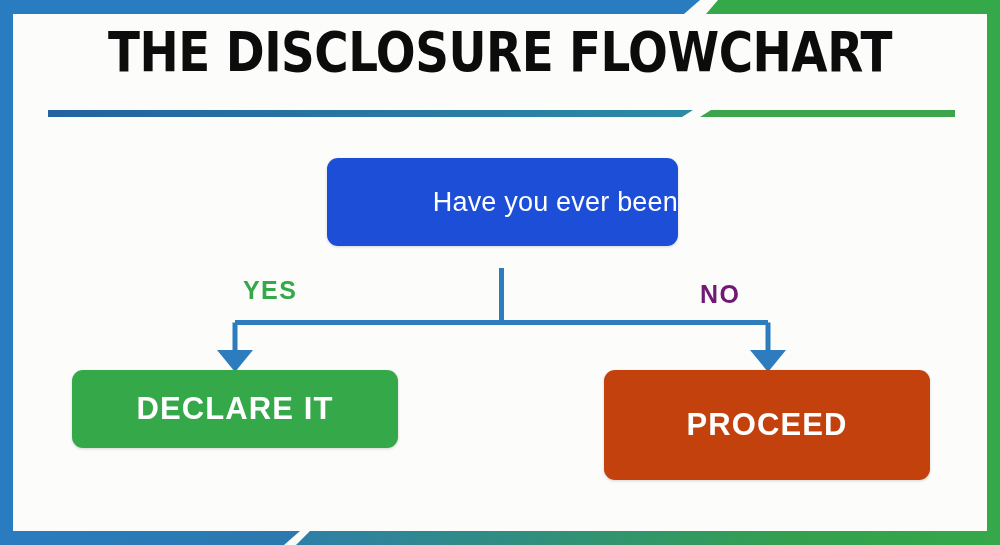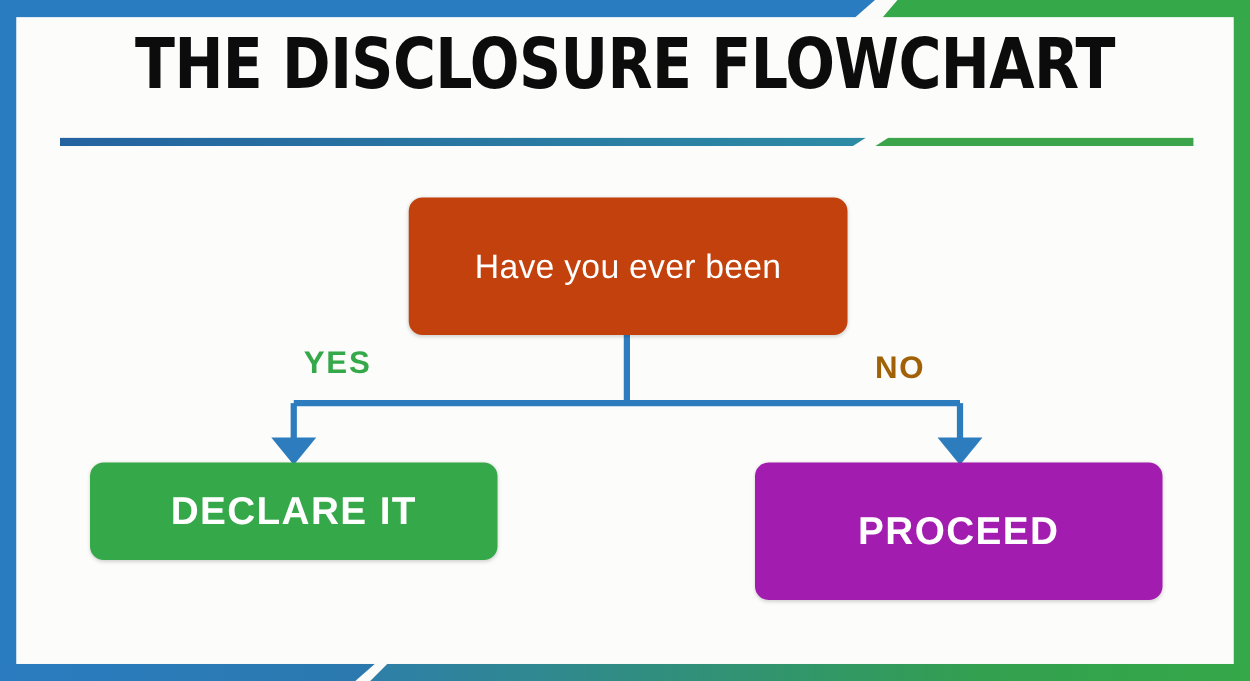--- a/index.html
+++ b/index.html
@@ -111,62 +111,63 @@
     position: absolute;
     display: flex;
     align-items: center;
     justify-content: center;
     text-align: center;
     color: #ffffff;
     box-shadow: 0 1px 3px rgba(0,0,0,0.16);
   }
   .node-decision {
     left: 327px; top: 158px;
-    width: 351px; height: 110px;
+    width: 351px; height: 88px;
     border-radius: 11px;
-    background: #c2410c;
+    background: #1d4ed8;
     font-size: 27px;
     font-weight: 400;
     line-height: 1.28;
     letter-spacing: 0.2px;
+    justify-content: flex-end;
   }
   .node-yes {
     left: 72px; top: 370px;
     width: 326px; height: 78px;
     border-radius: 11px;
     background: #35a849;
     font-size: 31px;
     font-weight: bold;
     letter-spacing: 1.1px;
   }
   .node-no {
     left: 604px; top: 370px;
     width: 326px; height: 110px;
     border-radius: 11px;
-    background: #a21caf;
+    background: #c2410c;
     font-size: 31px;
     font-weight: bold;
     letter-spacing: 1.1px;
   }
 
   
   .branch-label {
     position: absolute;
     font-size: 25px;
     font-weight: bold;
     letter-spacing: 1.4px;
     white-space: nowrap;
   }
   .label-yes {
     left: 243px; top: 276px;
     color: #35a849;
   }
   .label-no {
     left: 700px; top: 280px;
-    color: #a16207;
+    color: #701a75;
   }
 </style>
 </head>
 <body>
 
 <div id="canvas">
 
   <div class="panel"></div>
 
   <div class="border-left"></div>

